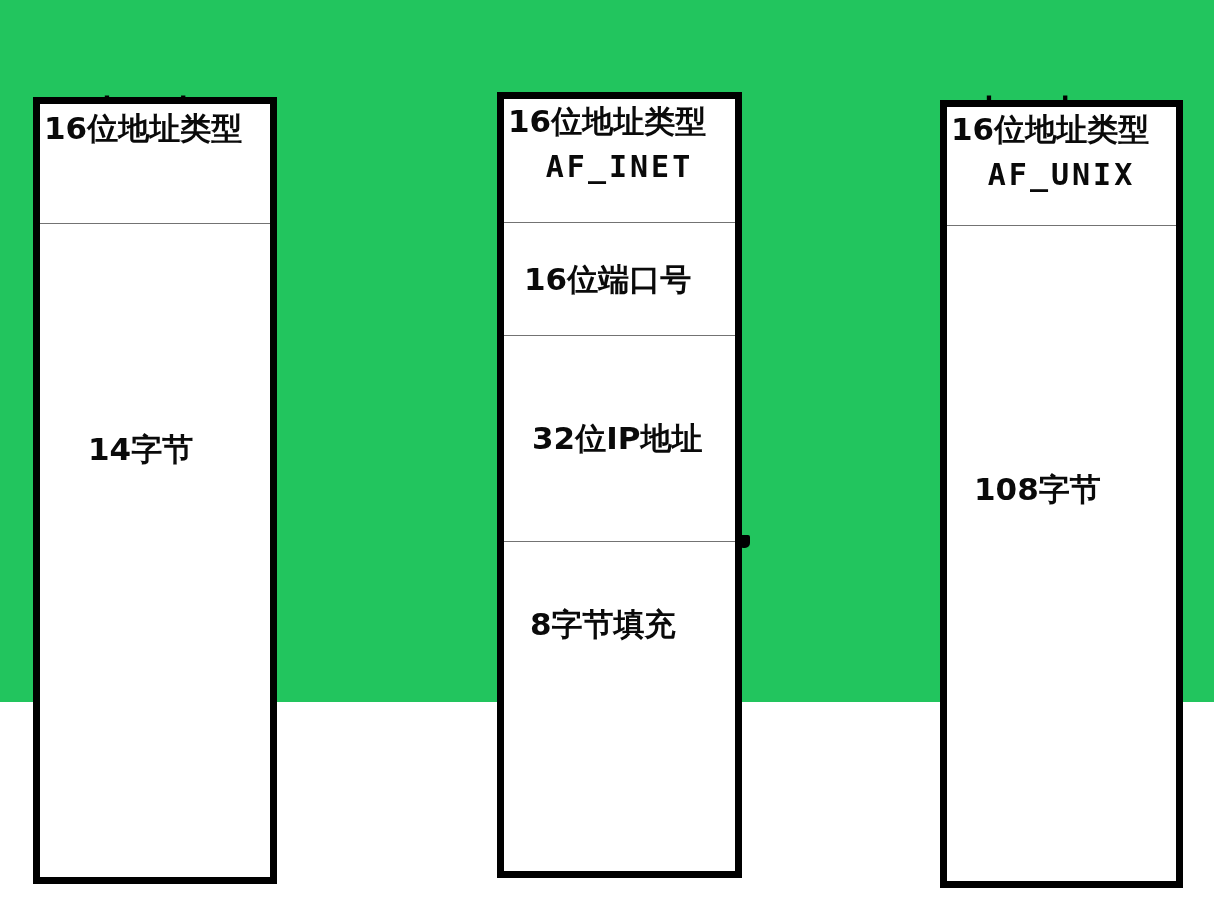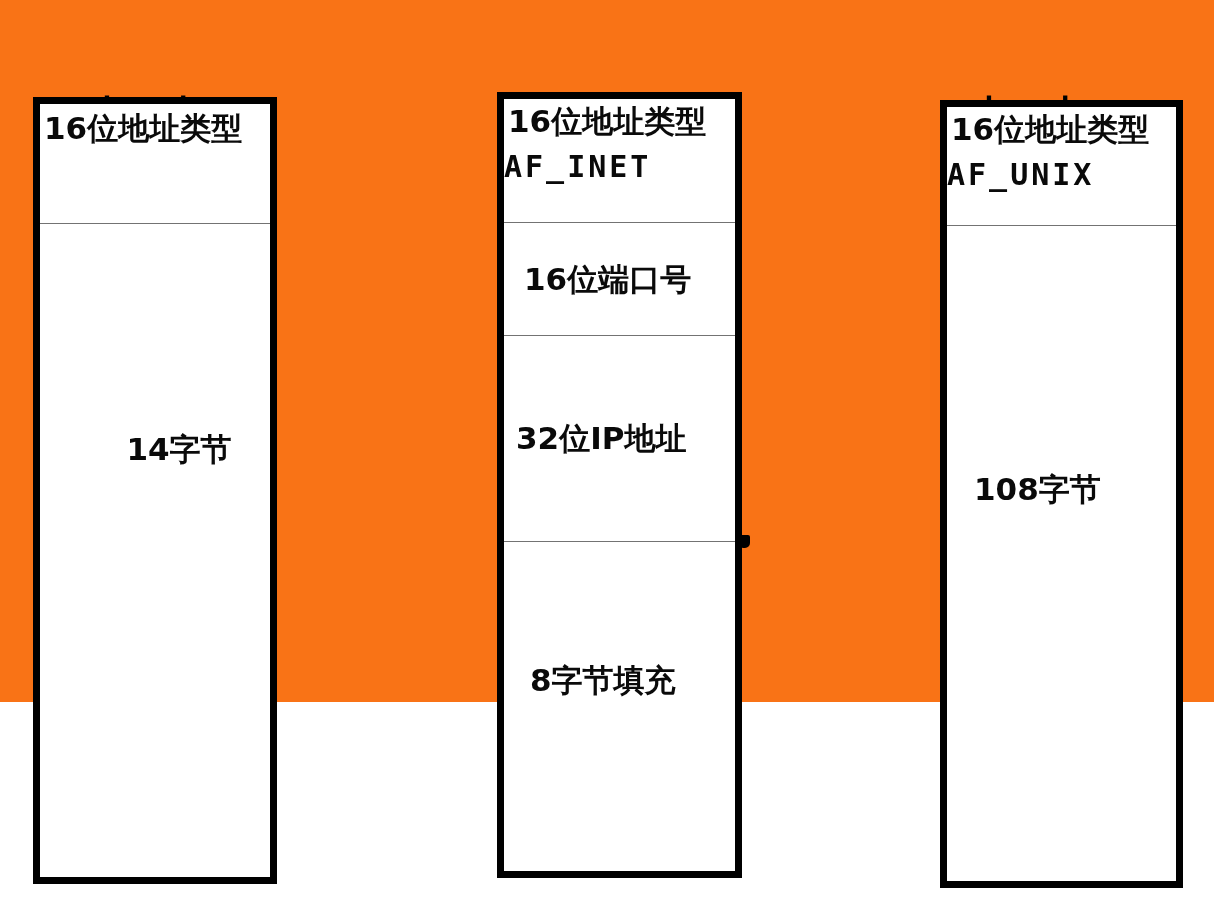--- a/index.html
+++ b/index.html
@@ -11,21 +11,21 @@
     width: 1214px;
     height: 920px;
     font-family: "DejaVu Sans", "Liberation Sans", sans-serif;
     color: #000000;
     overflow: hidden;
   }
   .canvas {
     position: relative;
     width: 1214px;
     height: 702px;
-    background: #f97316;
+    background: #22c55e;
   }
   
   .struct-title {
     position: absolute;
     font-family: "DejaVu Sans Mono", "Liberation Mono", monospace;
     font-size: 30px;
     font-weight: bold;
     letter-spacing: 1px;
     line-height: 42px;
     white-space: pre;
@@ -57,31 +57,32 @@
   }
   .divided { border-top: 1px solid #737373; }
 
   
   .family-line { padding-left: 4px; white-space: nowrap; }
   .af-line {
     font-family: "DejaVu Sans Mono", "Liberation Mono", monospace;
     font-size: 30px;
     font-weight: bold;
     letter-spacing: 3px;
+    text-align: center;
     white-space: nowrap;
   }
 
   
   .c1r1 { flex: 0 0 119px; padding-top: 2px; }
-  .c1r2 { flex: 1 1 auto;  padding: 203px 0 0 48px; text-align: center; }
+  .c1r2 { flex: 1 1 auto;  padding: 203px 0 0 48px; }
 
   .c2r1 { flex: 0 0 123px; padding-top: 0; }
   .c2r2 { flex: 0 0 113px; display: flex; align-items: center; padding-left: 20px; }
-  .c2r3 { flex: 0 0 206px; display: flex; align-items: center; padding-left: 12px; }
-  .c2r4 { flex: 1 1 auto;  padding: 116px 0 0 26px; }
+  .c2r3 { flex: 0 0 206px; display: flex; align-items: center; padding-left: 28px; }
+  .c2r4 { flex: 1 1 auto;  padding: 60px 0 0 26px; }
 
   .c3r1 { flex: 0 0 118px; padding-top: 0; }
   .c3r2 { flex: 1 1 auto;  padding: 241px 0 0 27px; }
 
   
   .ink-mark {
     position: absolute;
     left: 741px;
     top: 535px;
     width: 9px;

